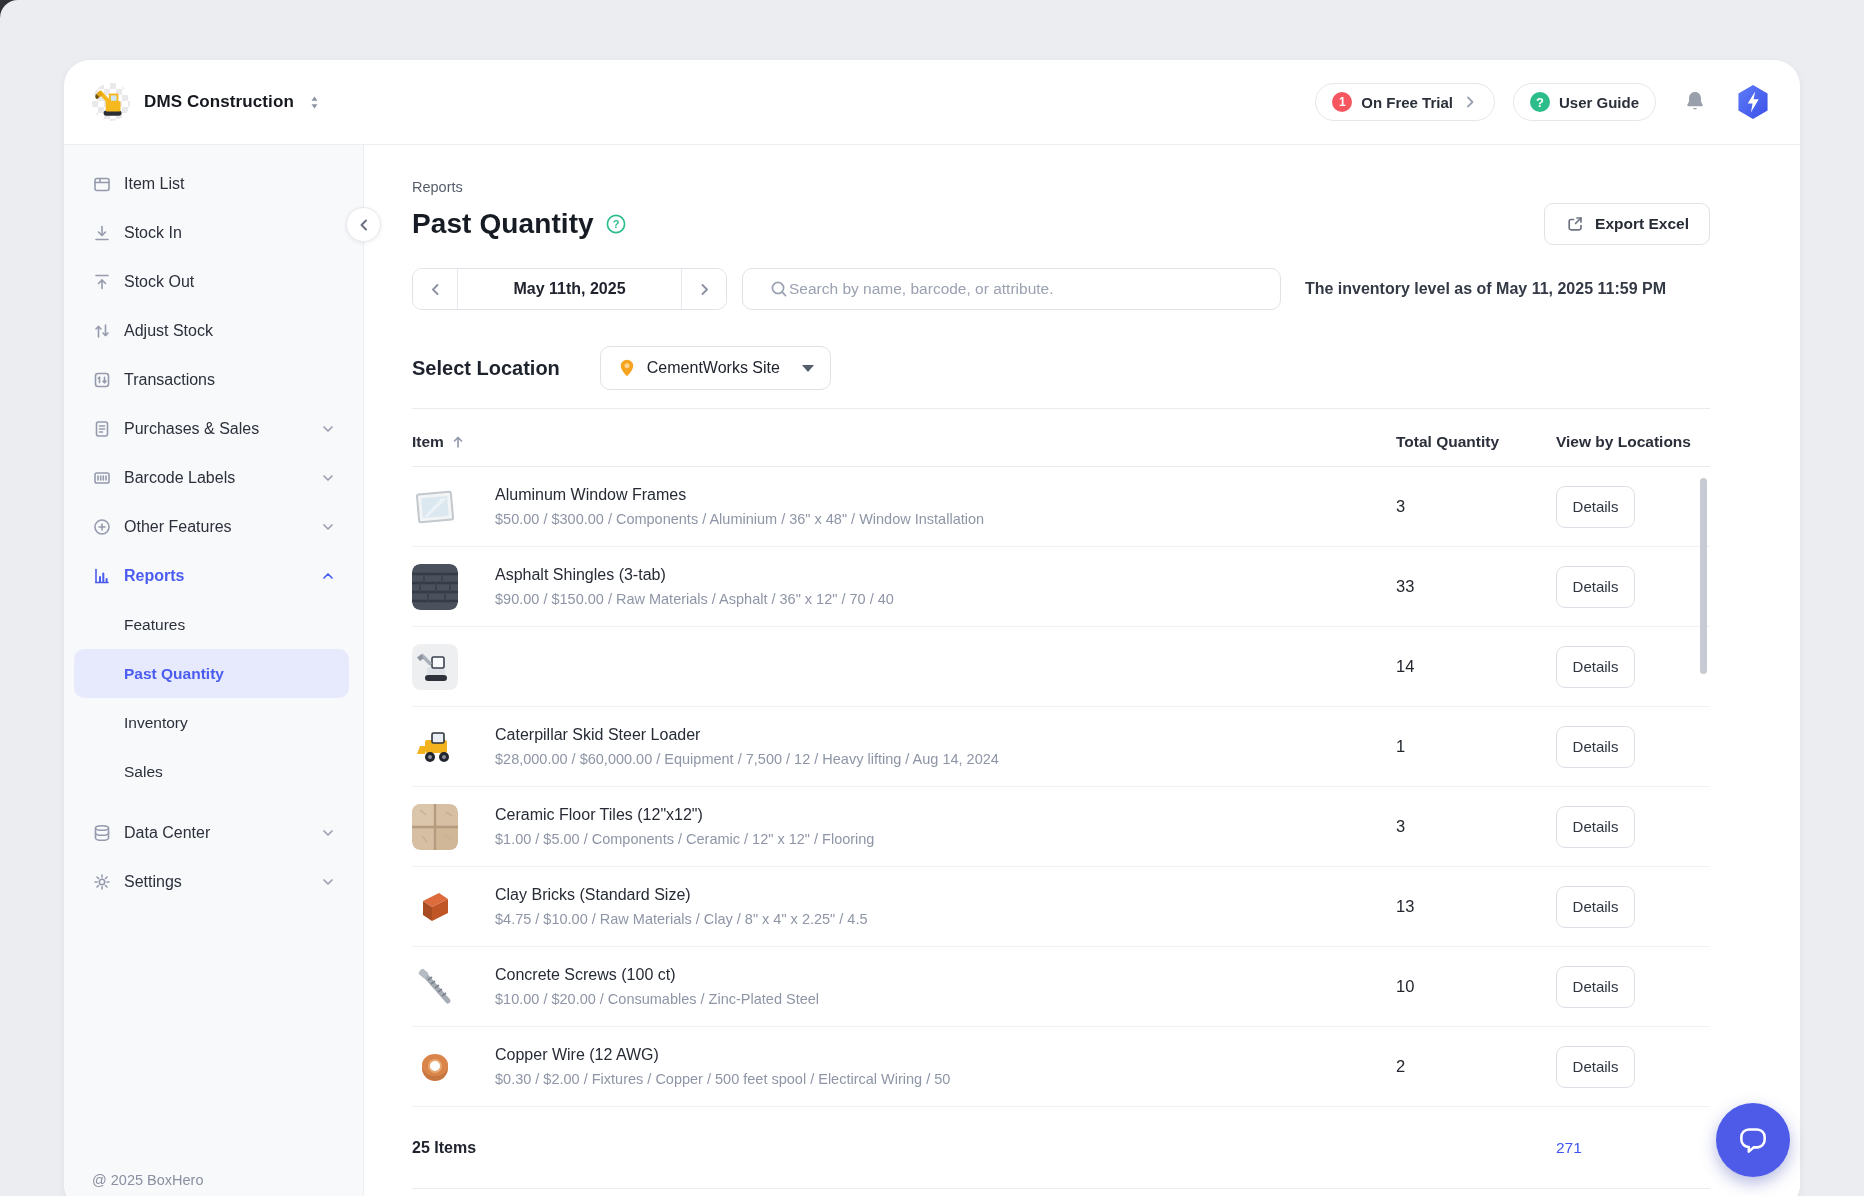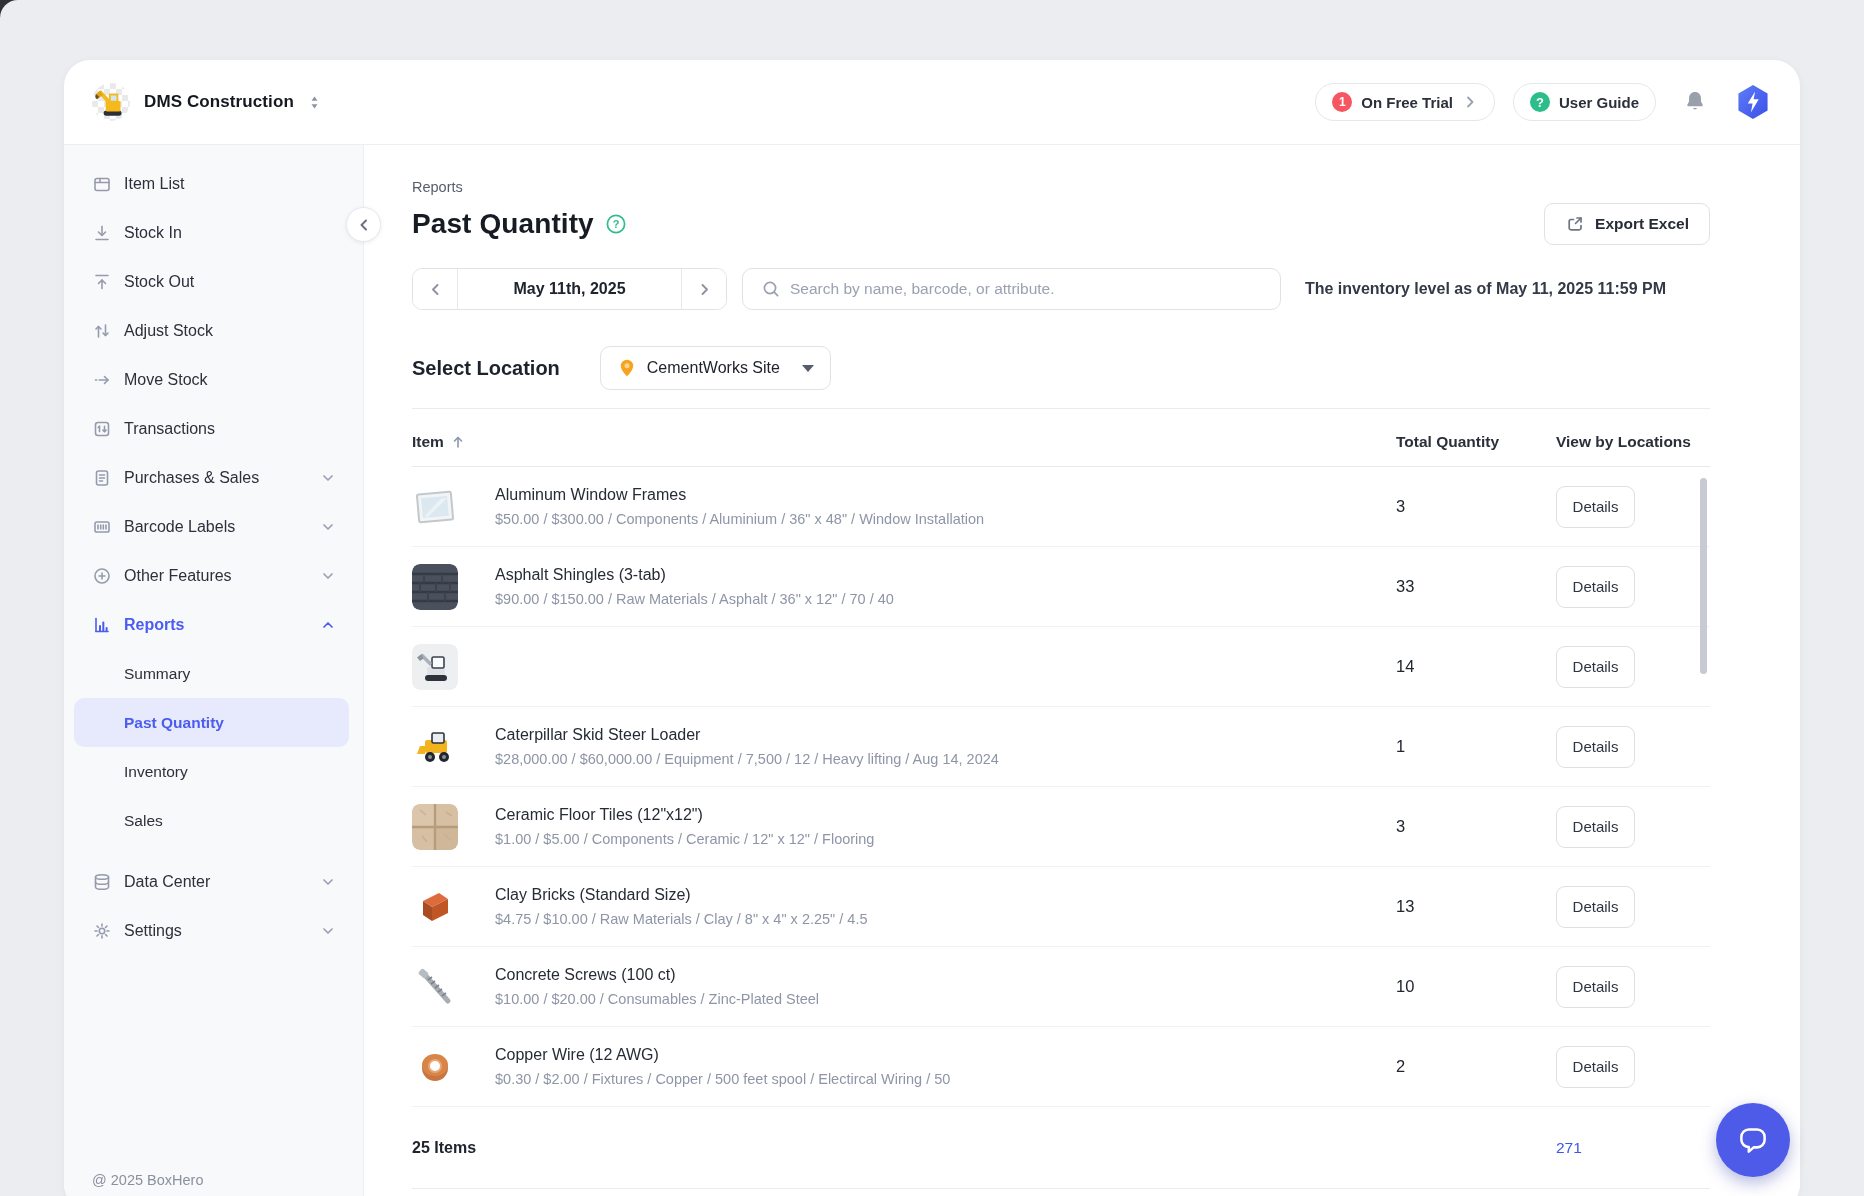--- a/index.html
+++ b/index.html
@@ -70,21 +70,21 @@
   .controls { margin-top:22px; display:flex; align-items:center; }
   .dategroup { display:flex; align-items:stretch; height:42px; border:1px solid #DFE2E7; border-radius:10px;
                background:#fff; overflow:hidden; }
   .dategroup .nav { width:45px; display:flex; align-items:center; justify-content:center; cursor:pointer; background:#fff; border:none; }
   .dategroup .nav svg { width:15px; height:15px; fill:none; stroke:#8B92A2; stroke-width:1.9; stroke-linecap:round; stroke-linejoin:round; }
   .dategroup .prev { border-right:1px solid #E5E8EC; }
   .dategroup .next { border-left:1px solid #E5E8EC; }
   .date-label { width:223px; display:flex; align-items:center; justify-content:center; font-size:16px;
                 font-weight:600; color:#20242E; cursor:pointer; }
   .searchbox { margin-left:15px; width:539px; height:42px; border:1px solid #DFE2E7; border-radius:10px;
-               display:flex; align-items:center; gap:9px; padding:0 18px; background:#fff; }
+               display:flex; align-items:center; gap:0; padding:0 26px; background:#fff; }
   .searchbox svg { width:20px; height:20px; flex:0 0 auto; }
   .searchbox input { border:none; outline:none; flex:1; font-size:15.5px; color:#20242E; font-family:inherit; background:transparent; }
   .searchbox input::placeholder { color:#9AA1B0; }
   .inv-note { margin-left:auto; margin-right:44px; font-size:16px; font-weight:600; color:#333945; }
 
   .loc-row { margin-top:36px; display:flex; align-items:center; }
   .loc-label { font-size:20px; font-weight:700; color:#1D222C; }
   .loc-dd { margin-left:40px; height:44px; display:flex; align-items:center; gap:10px; padding:4px 16px;
             border:1px solid #DFE2E7; border-radius:10px; background:#fff; cursor:pointer; font-family:inherit; }
   .loc-dd svg { width:20px; height:20px; }
@@ -226,30 +226,20 @@
                   <path d="M4 8 6.5 5.5 9 8"></path>
                   <path d="M13.5 4v10.5"></path>
                   <path d="M11 12l2.5 2.5L16 12"></path>
                 </svg>
               </span>
               <span>Adjust Stock</span>
             </div>
             <div class="side-item">
               <span class="sicon">
                 <svg viewBox="0 0 20 20">
-                  <path d="M3.5 10h1.2"></path>
-                  <path d="M7.2 10H16"></path>
-                  <path d="M12.5 6.5 16 10l-3.5 3.5"></path>
-                </svg>
-              </span>
-              <span>Move Stock</span>
-            </div>
-            <div class="side-item">
-              <span class="sicon">
-                <svg viewBox="0 0 20 20">
                   <rect x="3.5" y="3.5" width="13" height="13" rx="2.5"></rect>
                   <path d="M7.5 7.4v5.2"></path>
                   <path d="M6.3 8.5 7.5 7.3"></path>
                   <path d="M12.5 7.4v5.2"></path>
                   <path d="M11 11.1l1.5 1.6 1.5-1.6"></path>
                 </svg>
               </span>
               <span>Transactions</span>
             </div>
             <div class="side-item">
@@ -305,21 +295,21 @@
                 </svg>
               </span>
               <span>Reports</span>
               <span class="schev">
                 <svg viewBox="0 0 18 18">
                   <path d="M5 11 9 7l4 4"></path>
                 </svg>
               </span>
             </div>
             <div class="side-sub">
-              <span>Summary</span>
+              <span>Features</span>
             </div>
             <div class="side-sub selected">
               <span>Past Quantity</span>
             </div>
             <div class="side-sub">
               <span>Inventory</span>
             </div>
             <div class="side-sub">
               <span>Sales</span>
             </div>

